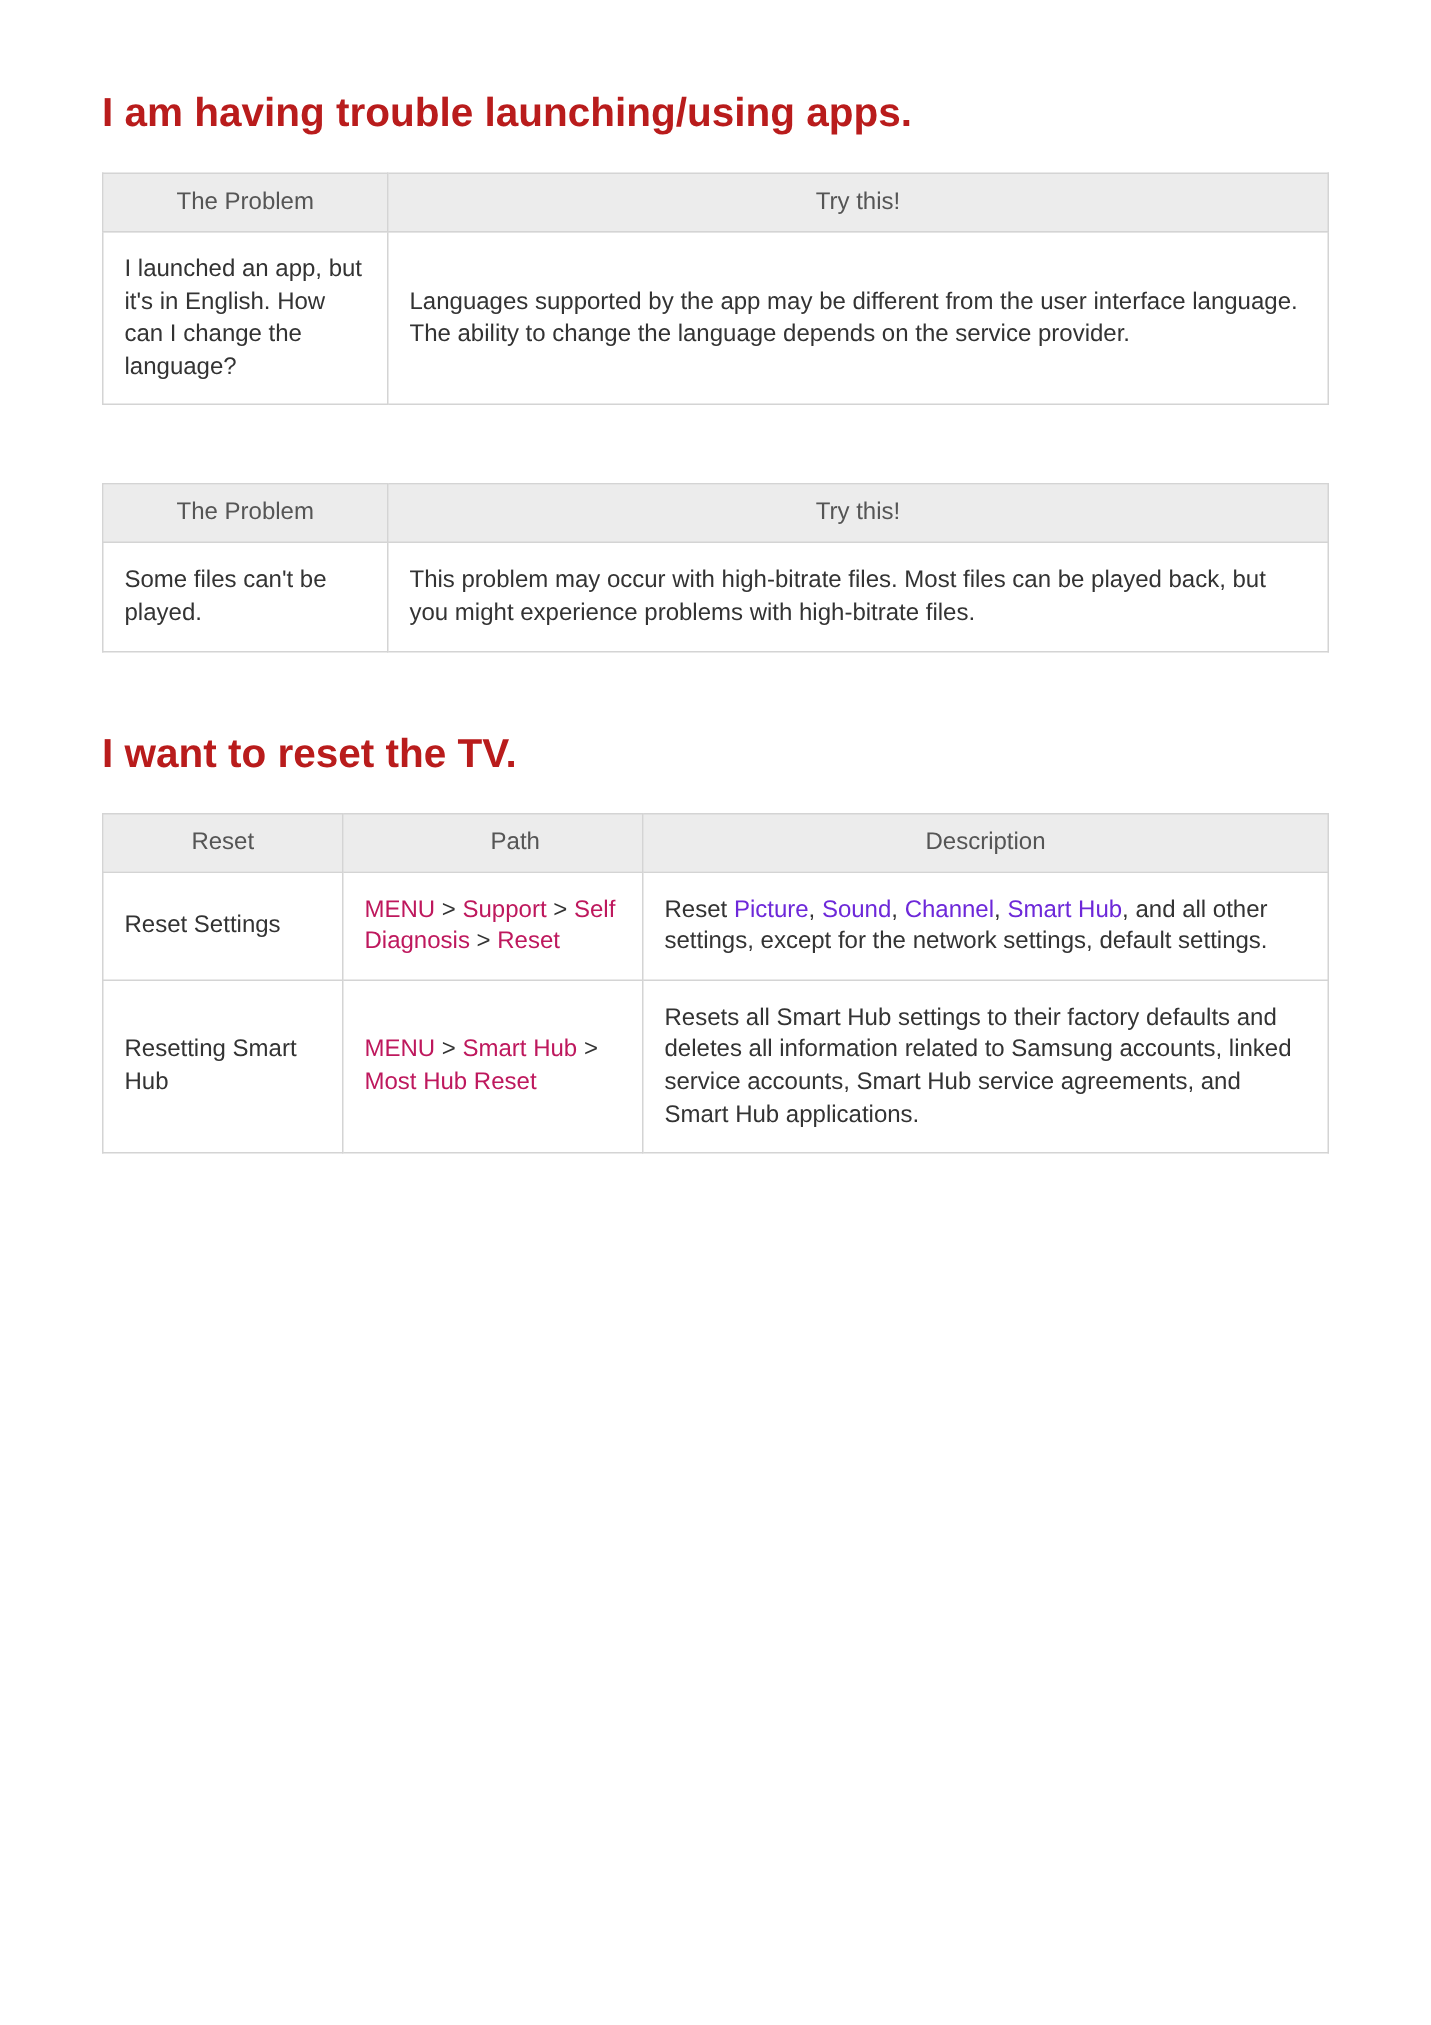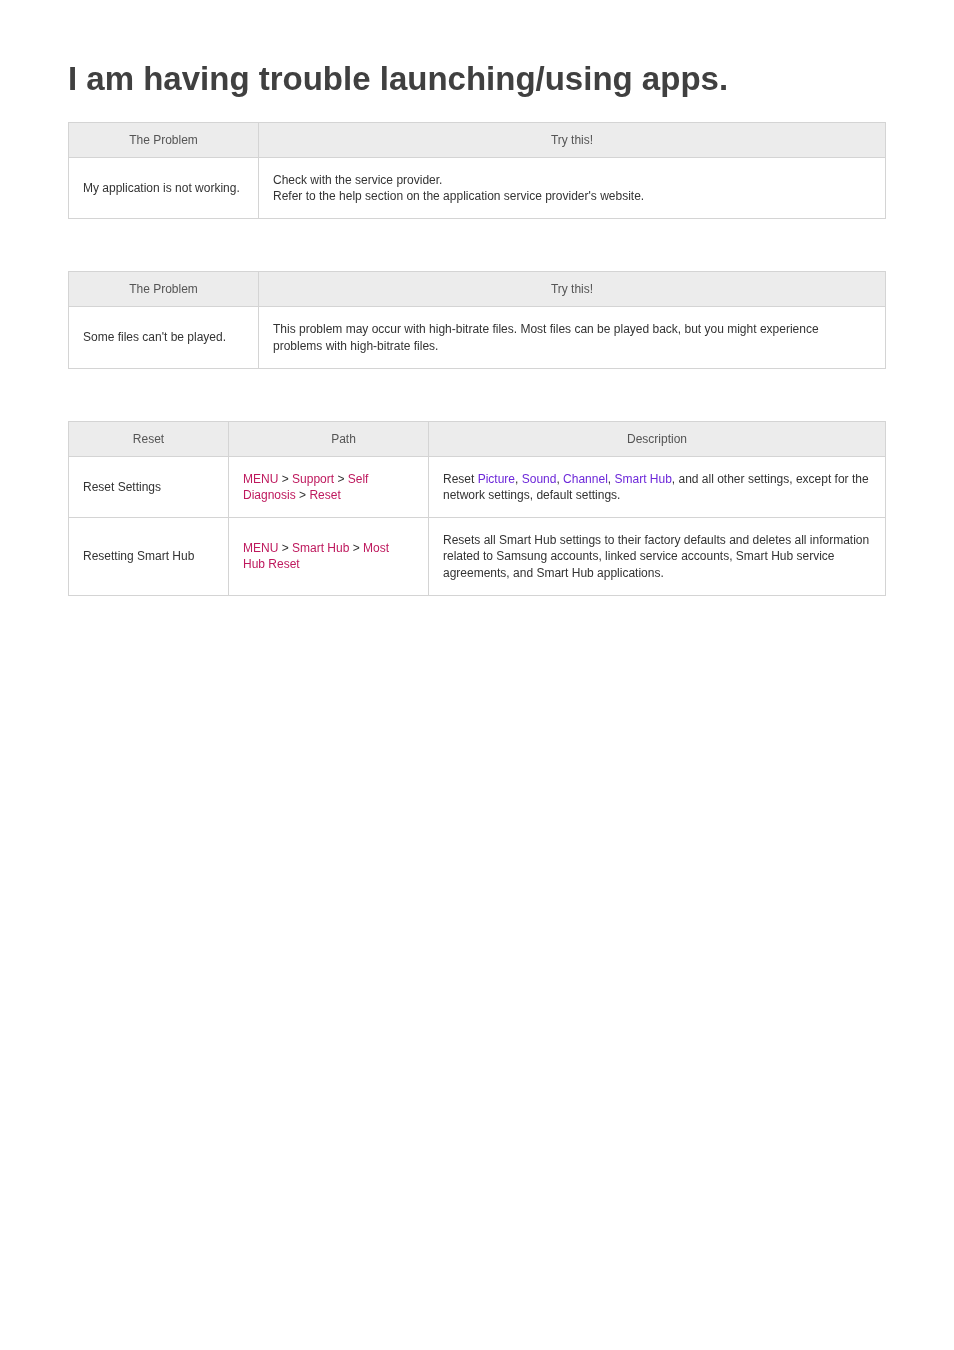--- a/index.html
+++ b/index.html
@@ -8,32 +8,32 @@
       padding: 0;
     }
     body {
       font-family: Arial, Helvetica, sans-serif;
       background: #ffffff;
       padding: 60px 68px;
       width: 954px;
       color: #333;
     }
     h1 {
-      color: #404040;
-      font-size: 33px;
+      color: #b91c1c;
+      font-size: 27px;
       font-weight: bold;
       margin-bottom: 24px;
     }
     .section {
       margin-bottom: 52px;
     }
     table {
       width: 100%;
       border-collapse: collapse;
-      font-size: 12px;
+      font-size: 16px;
     }
     th {
       background: #ececec;
       font-weight: normal;
       color: #555;
       padding: 10px 14px;
       border: 1px solid #d4d4d4;
       text-align: center;
     }
     td {
@@ -65,23 +65,22 @@
   <h1>I am having trouble launching/using apps.</h1>
   <table>
     <thead>
       <tr>
         <th class="col-narrow">The Problem</th>
         <th>Try this!</th>
       </tr>
     </thead>
     <tbody>
       <tr>
-        <td>My application is not working.</td>
-        <td style="white-space: pre-line;">Check with the service provider.
-Refer to the help section on the application service provider's website.</td>
+        <td>I launched an app, but it's in English. How can I change the language?</td>
+        <td>Languages supported by the app may be different from the user interface language. The ability to change the language depends on the service provider.</td>
       </tr>
     </tbody>
   </table>
 </div>
 
 <div class="section">
   <table>
     <thead>
       <tr>
         <th class="col-narrow">The Problem</th>
@@ -91,20 +90,21 @@
     <tbody>
       <tr>
         <td>Some files can't be played.</td>
         <td>This problem may occur with high-bitrate files. Most files can be played back, but you might experience problems with high-bitrate files.</td>
       </tr>
     </tbody>
   </table>
 </div>
 
 <div class="section">
+  <h1>I want to reset the TV.</h1>
   <table>
     <thead>
       <tr>
         <th style="width:160px">Reset</th>
         <th class="col-mid">Path</th>
         <th>Description</th>
       </tr>
     </thead>
     <tbody>
       <tr>

